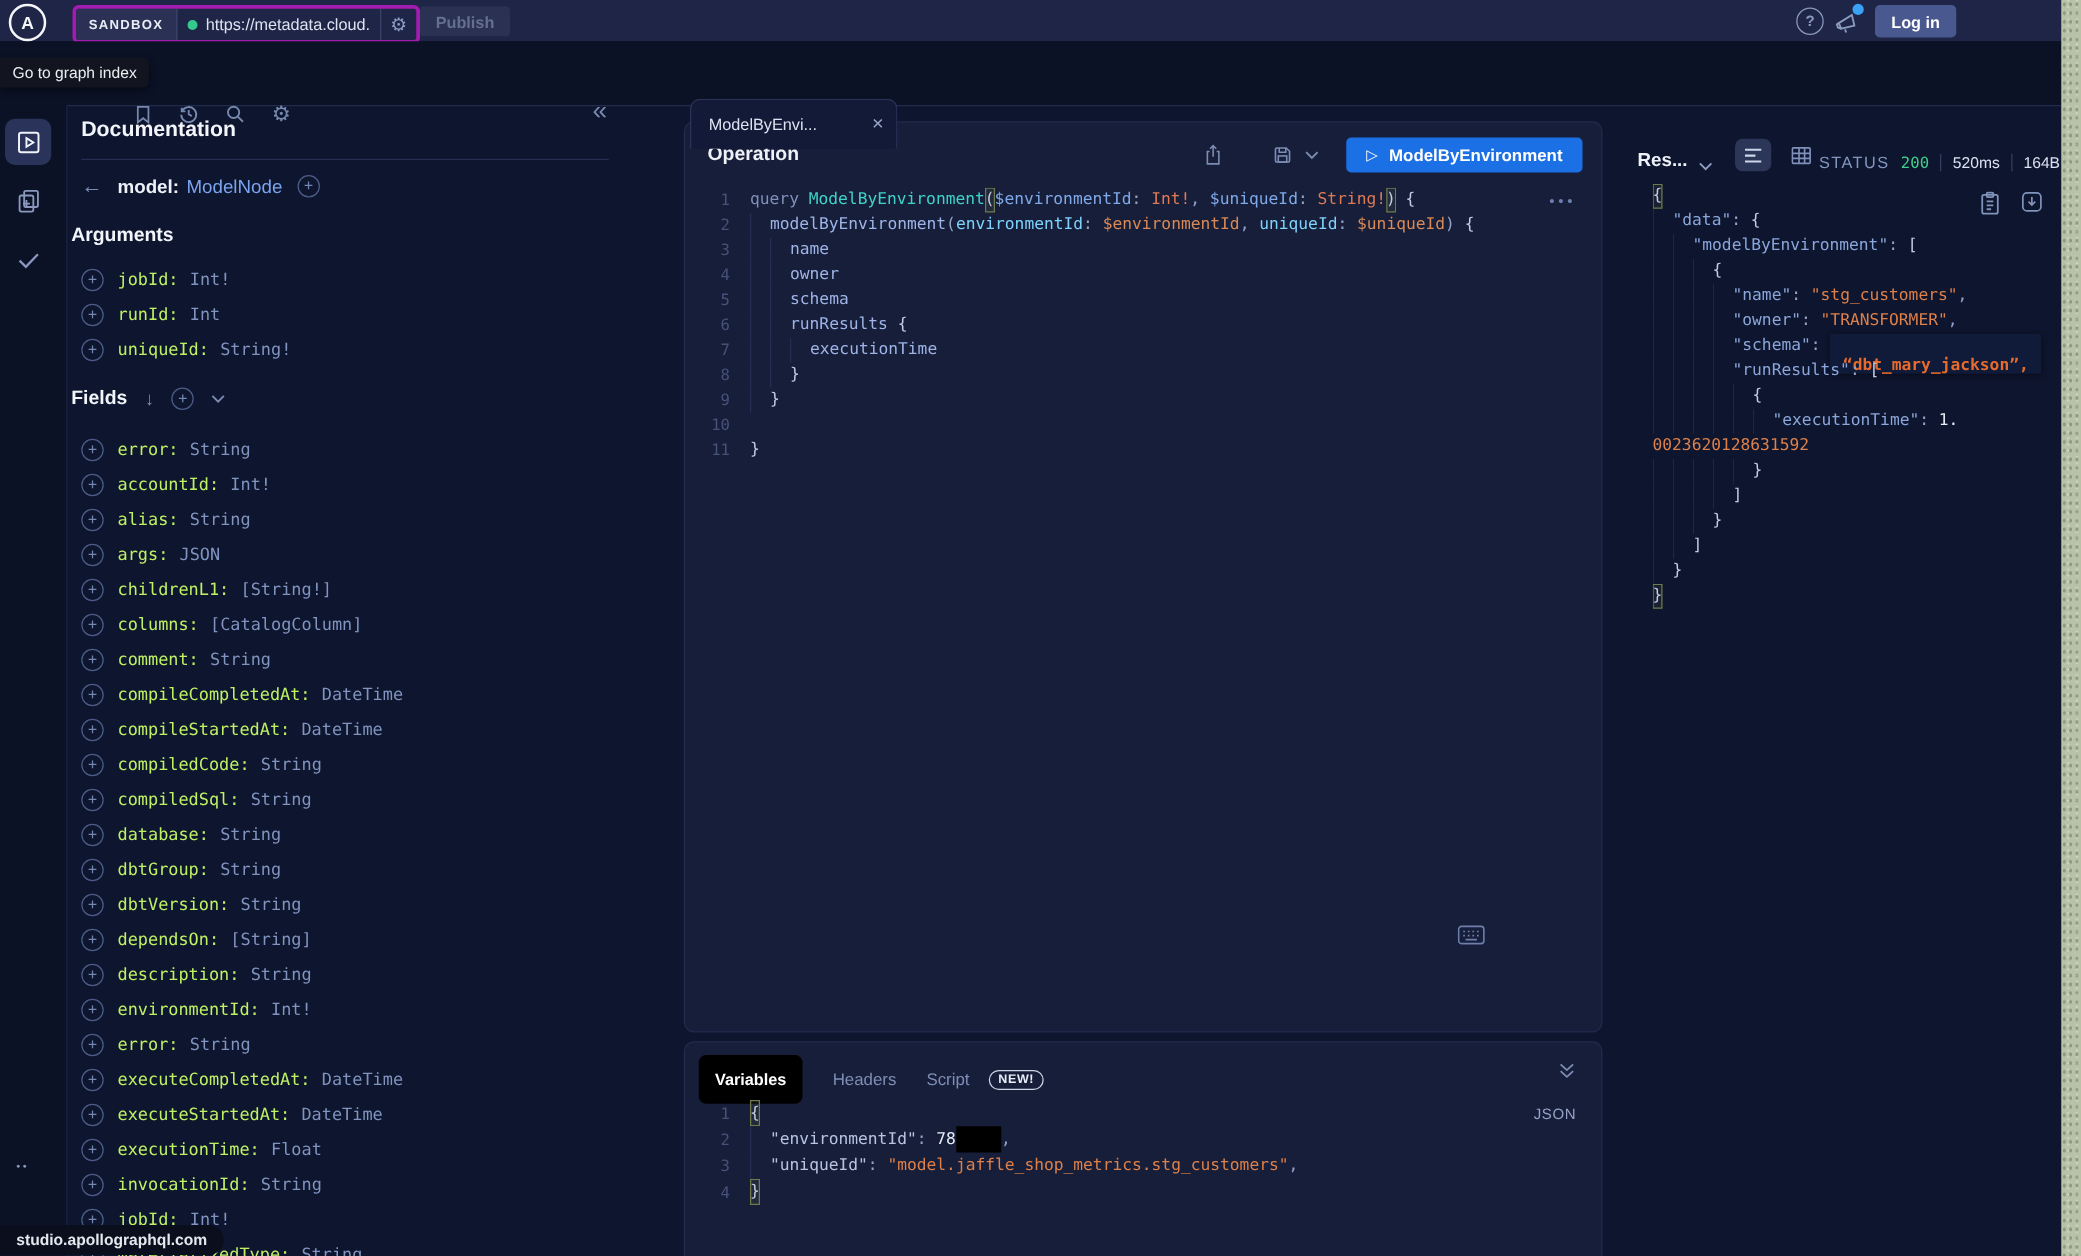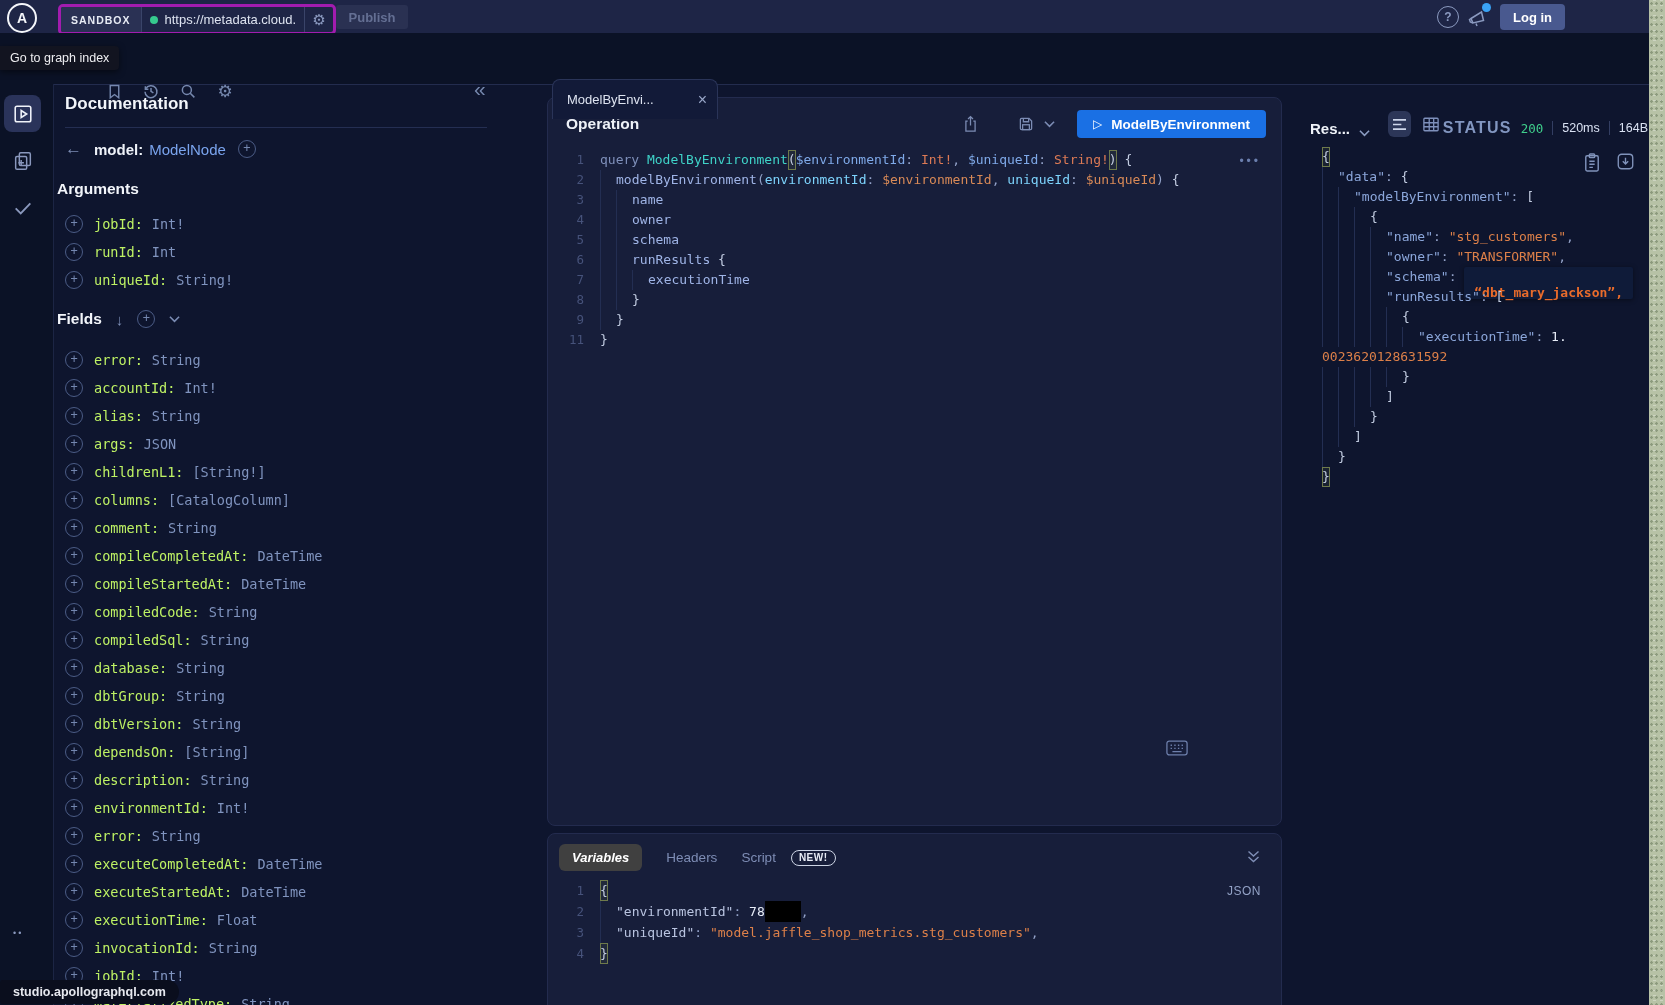--- a/index.html
+++ b/index.html
@@ -92,39 +92,39 @@
   .tok-pill{background:#0f1b39;color:#e86b2b;font-weight:bold;padding:16px 10px;margin-left:0;border-radius:2px;
         box-shadow:0 1px 5px rgba(0,0,0,.45);}
   .vars-card .tok-key{color:#b9c4e0;}
   .op-code{top:52px;}
   .vars-code{top:46px;}
   .vars-card .cl{height:21px;line-height:21px;}
 
   
   .vars-card{left:547px;top:833px;width:733px;height:172px;border-radius:8px 8px 0 0;}
   .vars-tabs{display:flex;align-items:center;padding:10px 14px 0 11px;}
-  .vtab-active{height:27px;background:#404040;border-radius:6px;color:#fff;font-weight:bold;font-size:13px;
-        display:flex;align-items:center;padding:0 13px;font-style:italic;}
+  .vtab-active{height:39px;background:#000000;border-radius:6px;color:#fff;font-weight:bold;font-size:13px;
+        display:flex;align-items:center;padding:0 13px;}
   .vtab{color:#7e8db5;font-size:13.5px;margin-left:24px;}
   .new-badge{margin-left:15px;border:1.5px solid #cdd5e5;border-radius:9px;padding:1.5px 7px;font-size:10px;
         font-weight:bold;letter-spacing:.5px;color:#e8ecf5;}
   .vars-dblchev{position:absolute;right:20px;top:15px;color:#7e8db5;}
   .vars-mode{position:absolute;right:20px;top:50px;font-size:12px;letter-spacing:.5px;color:#93a2c6;}
 
   
   .resp{position:absolute;left:1310px;top:97px;width:338px;height:908px;}
   .resp-header{position:absolute;left:0;top:12px;right:0;height:28px;display:flex;align-items:flex-end;}
   .resp-title{font-size:15px;font-weight:bold;color:#eef2f8;}
   .resp-chev{color:#8b9cc2;margin-left:9px;}
   .view-btn{width:30px;height:26px;border-radius:6px;display:flex;align-items:center;justify-content:center;
         color:#cdd6ea;margin-left:18px;}
   .view-btn.sel{background:#2c3658;}
   .view-btn.grid{color:#7e90bb;margin-left:9px;}
   .resp-status{margin-left:auto;display:flex;align-items:center;gap:9px;}
-  .st-label{font-size:16px;letter-spacing:1.2px;color:#8296c0;font-weight:bold;}
+  .st-label{font-size:13px;letter-spacing:1.2px;color:#8296c0;font-weight:normal;}
   .st-code{font-size:12.5px;color:#3fcf8c;font-family:"DejaVu Sans Mono",monospace;}
   .st-sep{width:1px;height:14px;background:#333e62;}
   .st-val{font-size:12.5px;color:#d9e1f2;}
   .resp-code{top:50px;left:12px;}
   .resp-copy{position:absolute;right:48px;top:56px;color:#8093bb;}
   .resp-dl{position:absolute;right:14px;top:56px;color:#8093bb;}
 
   
   .green-strip{position:absolute;left:1649px;top:0;width:16px;height:1005px;z-index:70;background-color:#b7c2a6;
     background-image:radial-gradient(rgba(60,80,50,.35) 1px, transparent 1.3px),
@@ -484,20 +484,24 @@
         <div class="cl">
           <span class="ln">8</span>
           <span class="tok-ind"></span>
           <span class="tok-ind"></span>
           <span class="tok-brc">}</span>
         </div>
         <div class="cl">
           <span class="ln">9</span>
           <span class="tok-ind"></span>
           <span class="tok-brc">}</span>
+        </div>
+        <div class="cl">
+          <span class="ln">10</span>
+          <span class="tok-pln"></span>
         </div>
         <div class="cl">
           <span class="ln">11</span>
           <span class="tok-brc">}</span>
         </div>
       </div>
     <div class="kbd-icon">
       <svg width="22" height="16" viewBox="0 0 24 17" fill="none" stroke="currentColor" stroke-width="1.4">
         <rect x="1" y="1" width="22" height="15" rx="2.5"></rect>
         <path d="M5 5.5h1.5M9 5.5h1.5M13 5.5h1.5M17 5.5h1.5M5 9h1.5M9 9h1.5M13 9h1.5M17 9h1.5M7 12.5h10"></path>

